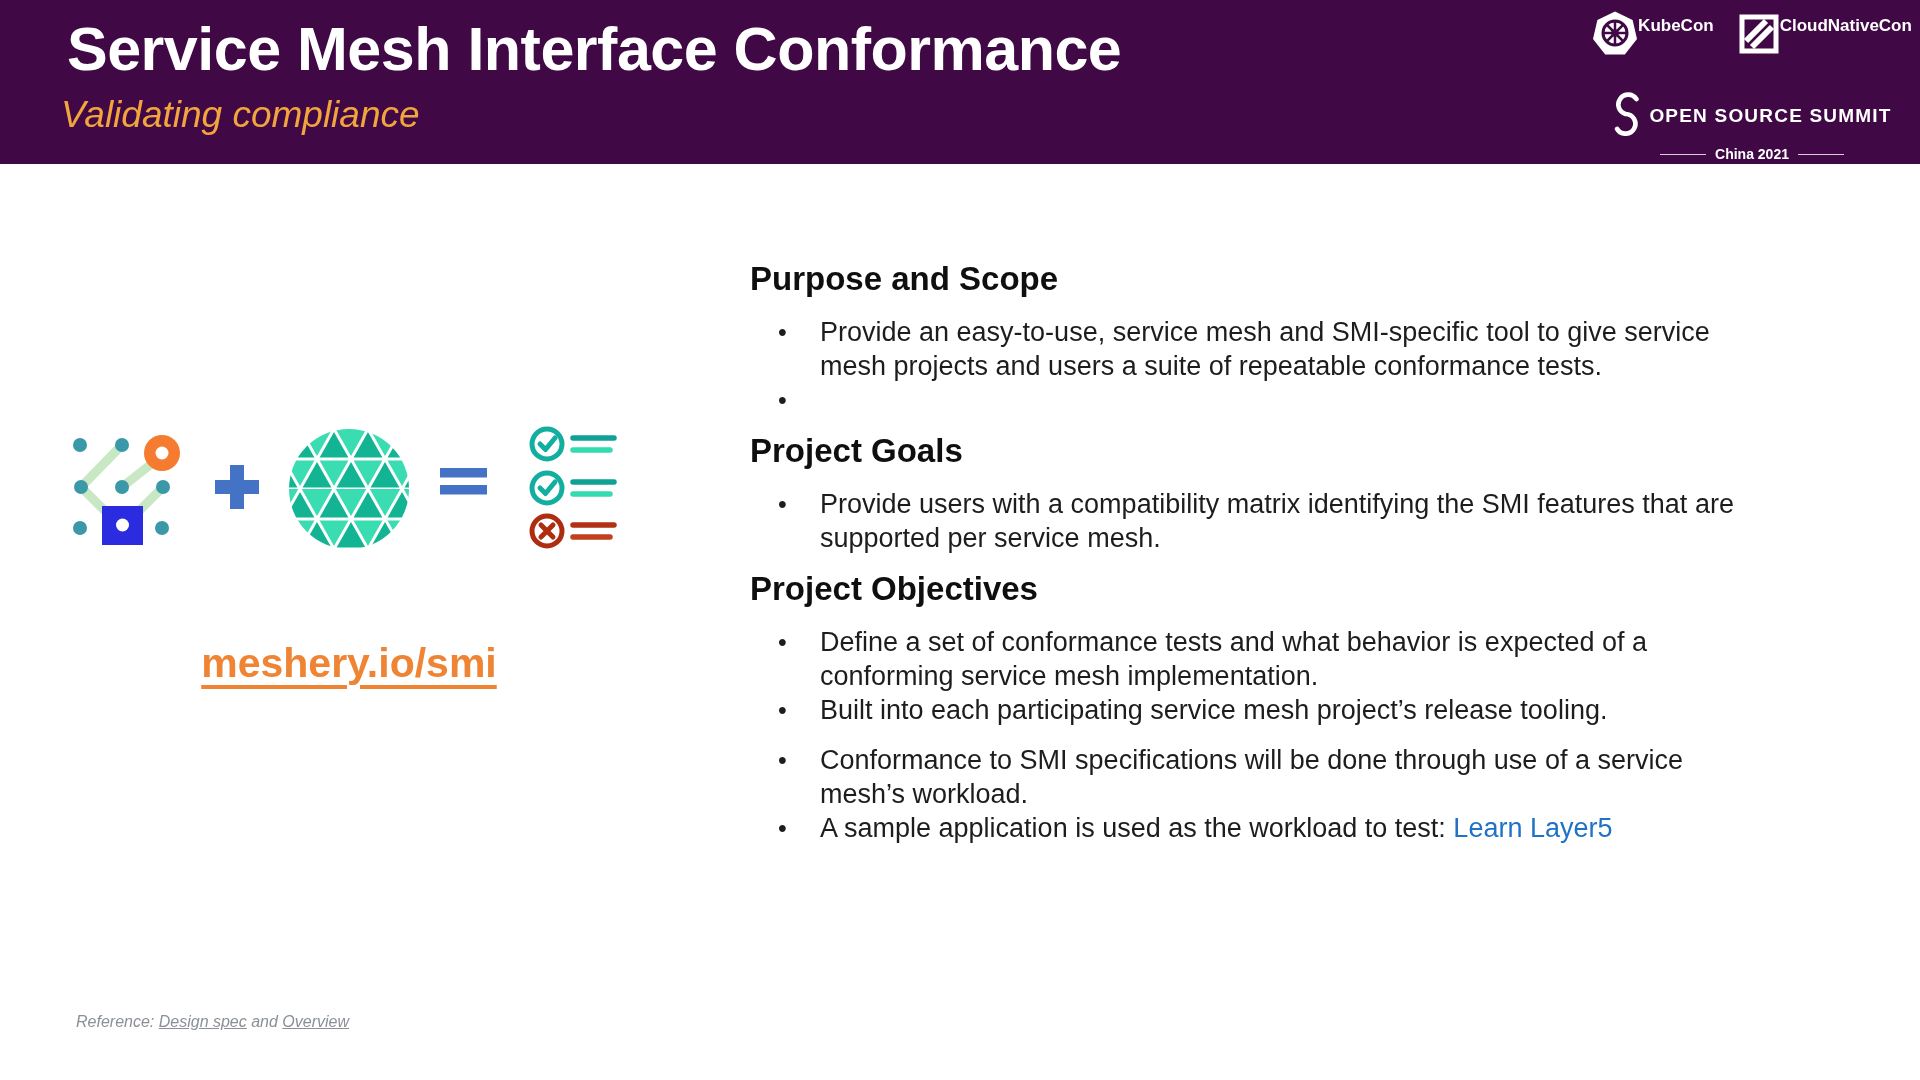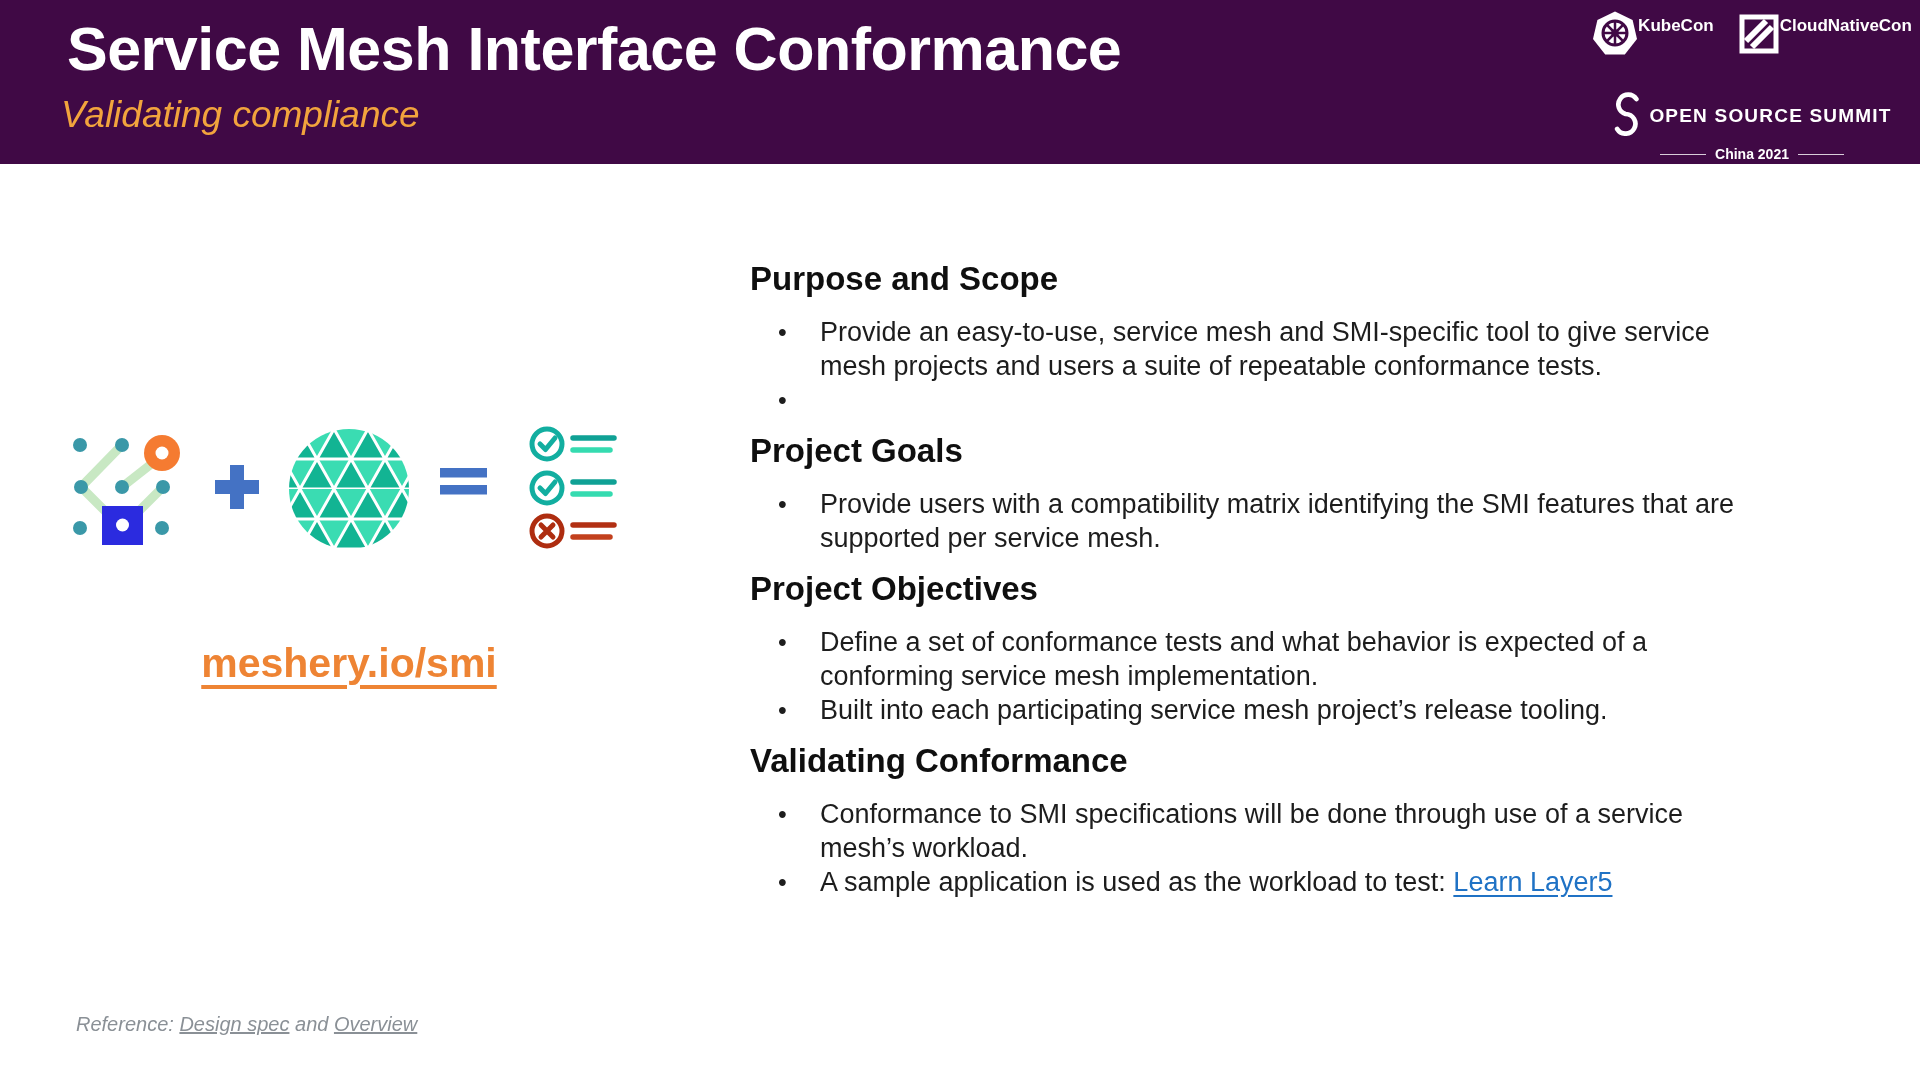--- a/index.html
+++ b/index.html
@@ -33,24 +33,24 @@
                   text-decoration-thickness:4px;text-underline-offset:8px;cursor:pointer;margin-left:12px;}
 
   
   .content{position:absolute;left:750px;top:243px;width:1125px;color:#1d1d1d;}
   .content h3{font-size:33px;line-height:40px;font-weight:bold;color:#0f0f0f;margin:14px 0 0 0;}
   .content h3.first{margin-top:16px;}
   .content ul{list-style:none;margin:16px 0 0 0;padding:0;}
   .content li{display:flex;font-size:27px;line-height:34px;}
   .content .marker{flex:0 0 42px;margin-left:28px;font-size:25px;}
   .content .btext{width:950px;}
-  .content a{color:#1F72C5;text-decoration:underline;text-underline-offset:4px;cursor:pointer;}
-
-  
-  .reference{position:absolute;left:76px;top:1013px;font-size:20px;font-style:italic;color:#8A9096;}
+  .content a{color:#1F72C5;text-underline-offset:4px;cursor:pointer;}
+
+  
+  .reference{position:absolute;left:76px;top:1013px;font-size:16px;font-style:italic;color:#8A9096;}
   .reference a{color:#8A9096;text-decoration:underline;cursor:pointer;}
 </style>
 </head>
 <body>
 
 <div class="slide">
 
   <div class="header">
     <div class="title">Service Mesh Interface Conformance</div>
     <div class="subtitle">Validating compliance</div>
@@ -213,21 +213,20 @@
       <li>
         <span class="marker">•</span>
         <span class="btext">Define a set of conformance tests and what behavior is expected of a conforming service mesh implementation.</span>
       </li>
       <li>
         <span class="marker">•</span>
         <span class="btext">Built into each participating service mesh project’s release tooling.</span>
       </li>
     </ul>
 
-    <h3>Validating Conformance</h3>
     <ul>
       <li>
         <span class="marker">•</span>
         <span class="btext">Conformance to SMI specifications will be done through use of a service mesh’s workload.</span>
       </li>
       <li>
         <span class="marker">•</span>
         <span class="btext"><span>A sample application is used as the workload to test: </span><a>Learn Layer5</a></span>
       </li>
     </ul>

